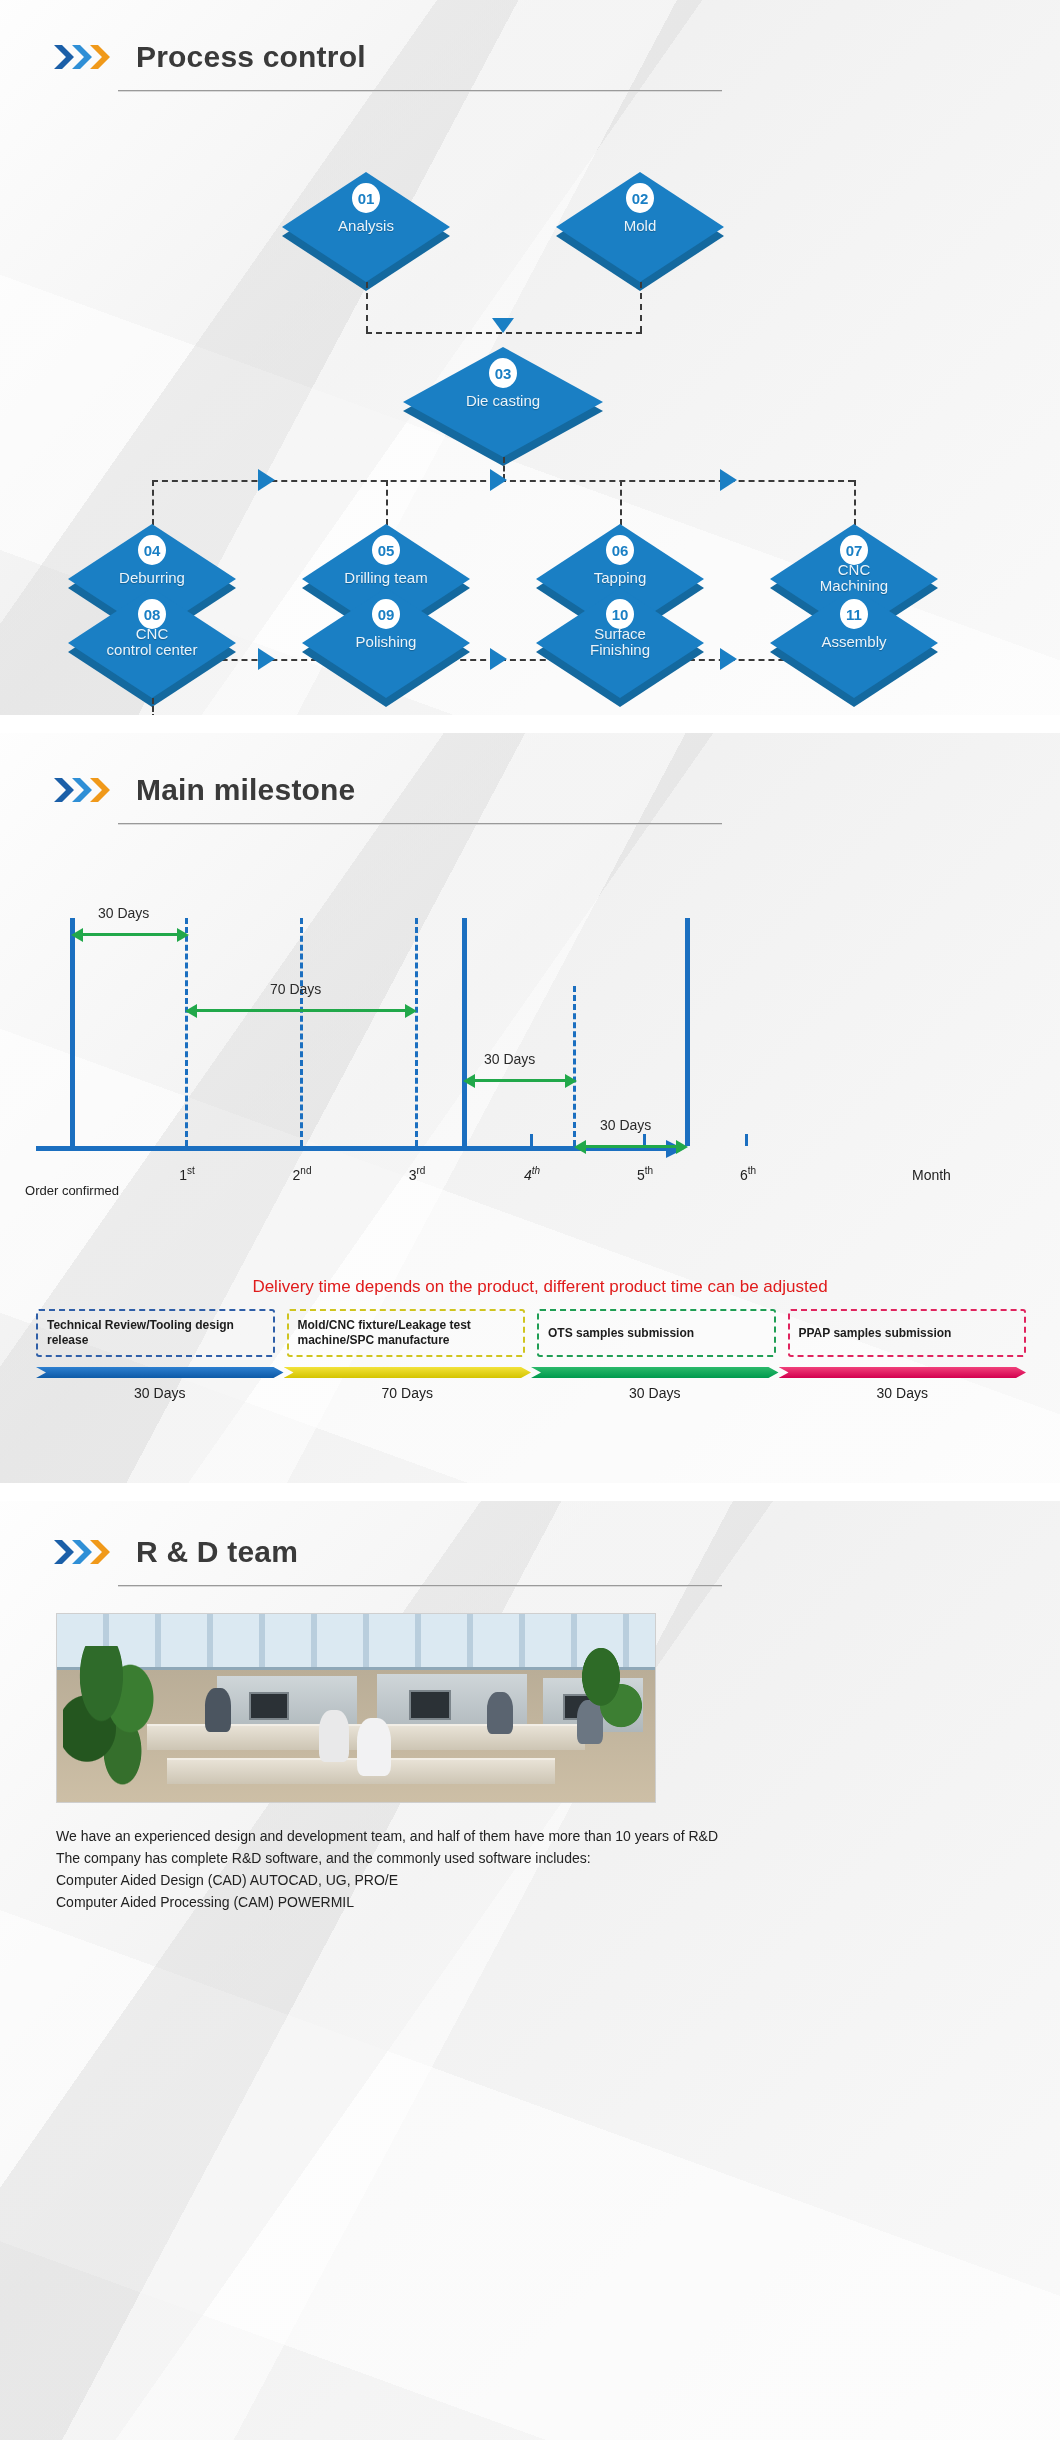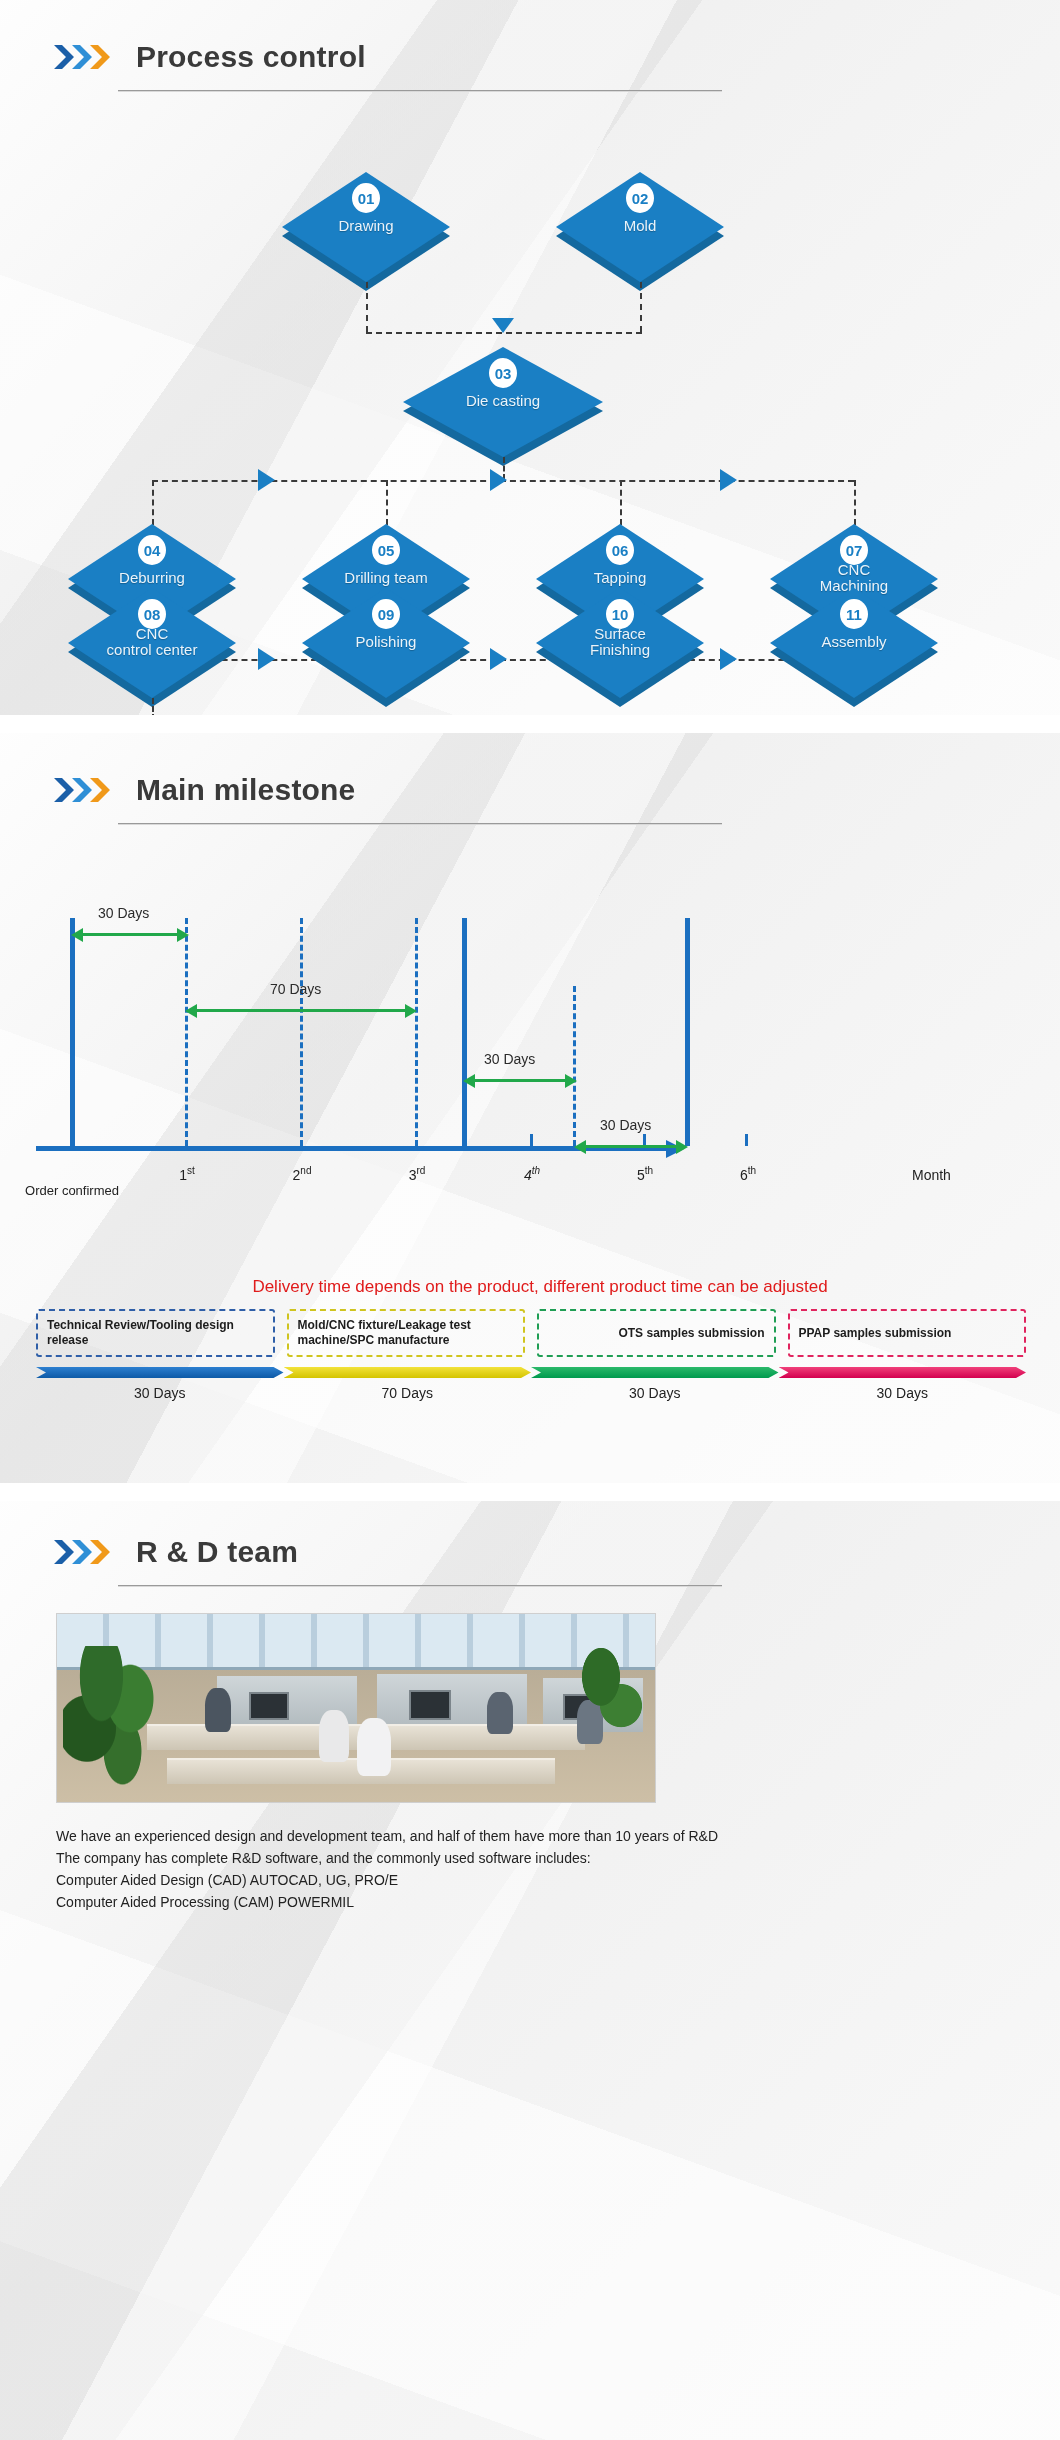--- a/index.html
+++ b/index.html
@@ -180,21 +180,21 @@
     flex: 1;
     border: 2px dashed #2f5fa8;
     border-radius: 3px;
     padding: 7px 9px;
     font-size: 12px; font-weight: bold; line-height: 15px;
     color: #1d1d1d;
     min-height: 46px;
     display: flex; align-items: center;
   }
   .legend-box.b2 { border-color: #cfc41f; }
-  .legend-box.b3 { border-color: #1f9e54; justify-content: flex-end; }
+  .legend-box.b3 { border-color: #1f9e54; }
   .legend-box.b4 { border-color: #e0245e; }
 
   .bars-row {
     display: flex;
     margin: 10px 0 0 0;
     padding: 0 34px 0 36px;
   }
   .bar-cell { flex: 1; text-align: center; }
   .bar {
     height: 11px; position: relative;
@@ -285,21 +285,21 @@
     </div>
 
     <div class="flow">
 
       <div class="node" style="left:282px; top:80px;">
         <div class="diamond">
             <div class="shade"></div>
             <div class="face"></div>
           </div>
         <div class="badge">01</div>
-        <div class="node-label">Drawing</div>
+        <div class="node-label">Analysis</div>
       </div>
       <div class="node" style="left:556px; top:80px;">
         <div class="diamond">
             <div class="shade"></div>
             <div class="face"></div>
           </div>
         <div class="badge">02</div>
         <div class="node-label">Mold</div>
       </div>
 

